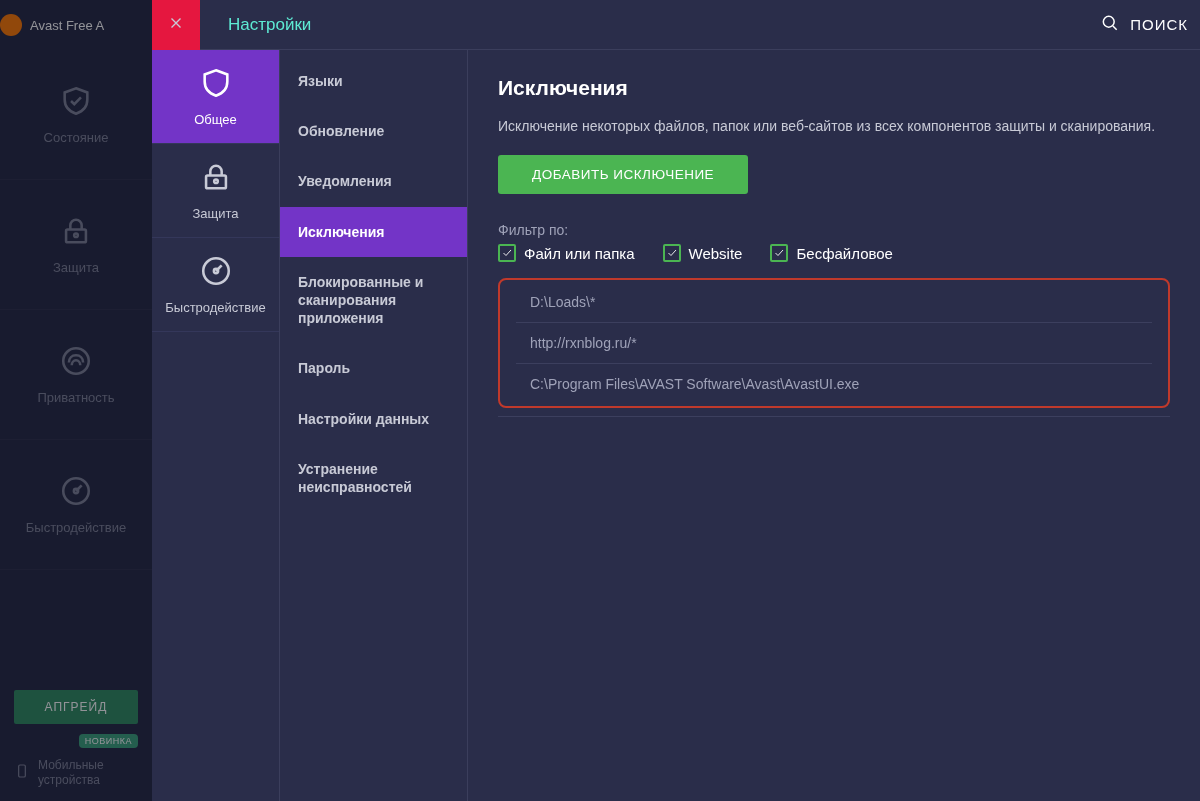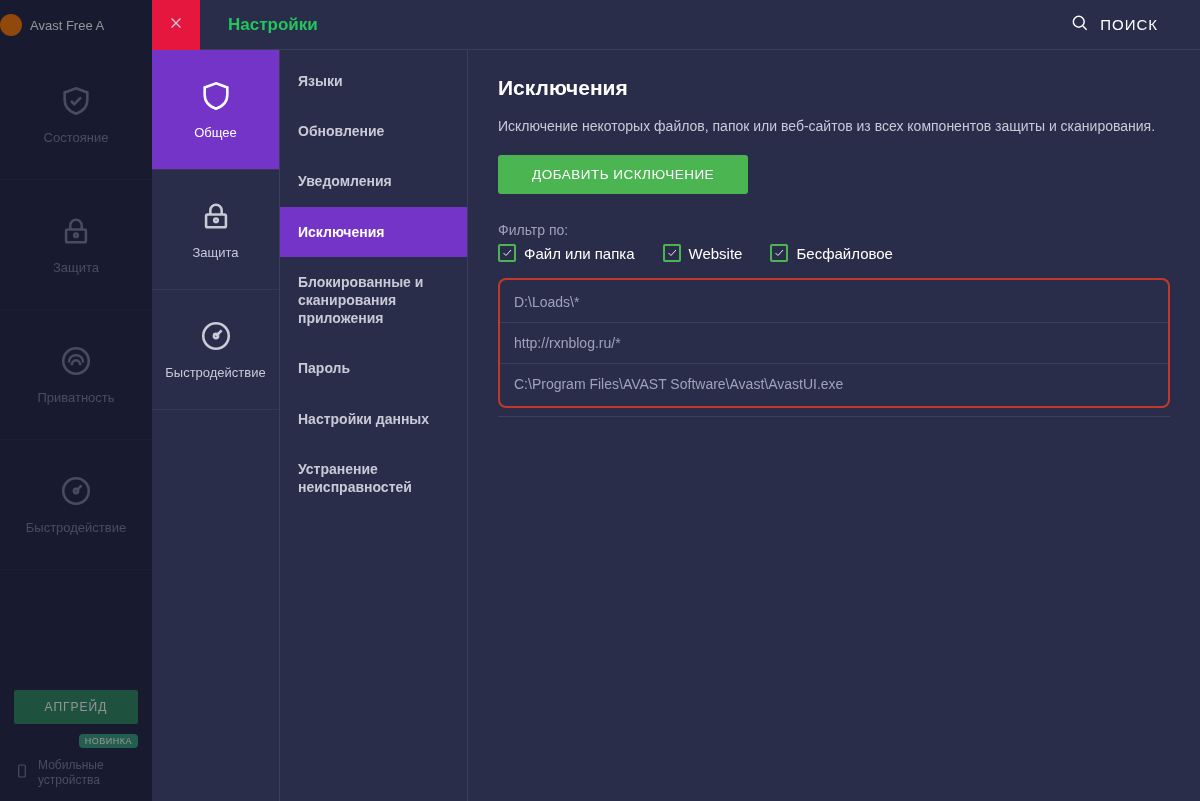--- a/index.html
+++ b/index.html
@@ -10,57 +10,57 @@
   .app { display: flex; height: 100%; }
   .mainnav { width: 152px; min-width: 152px; background: #242742; display: flex; flex-direction: column; position: relative; }
   .mainnav::after { content:""; position:absolute; inset:0; background: rgba(12,14,24,0.45); pointer-events:none; }
 
   .settings-layer { flex: 1; display: flex; flex-direction: column; background: #2a2d4a; }
   .settings-body  { flex: 1; display: flex; }
 
   
   .topbar { height: 50px; display: flex; align-items: center; background: #2a2d4a; border-bottom: 1px solid #3b3e5c; }
   .close-btn { width: 48px; height: 50px; background: #e5173f; display:flex; align-items:center; justify-content:center; cursor:pointer; }
-  .topbar-title { margin-left: 28px; font-size: 17px; color: #22c55e; flex:1;font-weight:bold; }
-  .search { display:flex; align-items:center; gap:10px; margin-right: 42px; color:#fff; font-size:15px; letter-spacing: 1px; cursor:pointer; }
+  .topbar-title { margin-left: 28px; font-size: 17px; color: #5eead4; flex:1; }
+  .search { display:flex; align-items:center; gap:10px; margin-right: 12px; color:#fff; font-size:15px; letter-spacing: 1px; cursor:pointer; }
 
   
   .mainnav .brand { height:50px; display:flex; align-items:center; gap:8px; color:#fff; font-size:13px; }
   .brand-logo { width:22px; height:22px; border-radius:50%; background:#ff7800; position:relative; display:inline-block; }
   .mainnav .item { height:130px; display:flex; flex-direction:column; align-items:center; justify-content:center; gap:12px; color:#7d8096; font-size:13px; border-bottom:1px solid rgba(255,255,255,0.04); }
   .mainnav .item .ic { width:34px; height:34px; display:flex; align-items:center; justify-content:center; }
   .mainnav .bottom { margin-top:auto; padding: 0 14px 14px; display:flex; flex-direction:column; gap:10px; }
   .upgrade { background:#2e8a5f; color:#fff; text-align:center; padding:10px 0; font-size:12px; letter-spacing:1px; border-radius:2px; cursor:pointer; }
   .badge-new { align-self:flex-end; background:#3aa07a; color:#fff; font-size:9px; padding:2px 6px; border-radius:4px; letter-spacing:0.5px; }
   .mobile { display:flex; align-items:center; gap:8px; color:#7d8096; font-size:12px; line-height:1.2; }
 
   
   .cats { width: 128px; min-width:128px; background:#2a2d4a; border-right:1px solid #3b3e5c; }
-  .cat { height:120px; display:flex; flex-direction:column; align-items:center; justify-content:center; gap:12px; color:#c8cad6; font-size:13px; cursor:pointer; border-bottom:1px solid #34375a;}
+  .cat { height:94px; display:flex; flex-direction:column; align-items:center; justify-content:center; gap:12px; color:#c8cad6; font-size:13px; cursor:pointer; border-bottom:1px solid #34375a;}
   .cat .ic { width:34px; height:34px; display:flex; align-items:center; justify-content:center; }
   .cat.active { background:#7334c7; color:#fff; }
 
   
   .subs { width: 188px; min-width:188px; background:#2a2d4a; border-right:1px solid #3b3e5c; padding-top:6px;font-weight:bold;}
   .sub { padding: 16px 18px; color:#c8cad6; font-size:14px; line-height:1.3; cursor:pointer; }
   .sub.active { background:#7334c7; color:#fff; }
 
   
   .panel { flex:1; padding: 26px 30px; overflow:auto; }
   .panel h1 { color:#fff; font-size:21px; font-weight:600; margin-bottom:16px;}
   .panel p.desc { color:#c8cad6; font-size:14px; line-height:1.5; margin-bottom:18px;}
   .add-btn { background:#4bb552; color:#fff; border:none; padding:12px 34px; font-size:13.5px; letter-spacing:0.5px; border-radius:3px; cursor:pointer; }
   .filter { margin-top:28px; }
   .filter .lab { color:#9fa2b8; font-size:14px; margin-bottom:6px; }
   .chips { display:flex; gap:28px; }
   .chip { display:flex; align-items:center; gap:8px; font-size:15px; color:#fff; cursor:pointer; }
   .cbx { width:18px; height:18px; border:2px solid #4bb552; border-radius:2px; display:flex; align-items:center; justify-content:center; }
   .cbx svg { width:12px; height:12px; }
 
-  .rules { margin-top:16px; border:2px solid #c0392b; border-radius:8px; padding:2px 0px; }
+  .rules { margin-top:16px; border:2px solid #c0392b; border-radius:8px; padding:2px 16px; }
   .rule { padding:12px 14px; color:#9fa2b8; font-size:14px; border-bottom:1px solid #3c3f5e; }
   .rule:last-child { border-bottom:none; }
   .extraline { border-bottom:1px solid #3c3f5e; margin-top:8px; }
 
   svg { stroke: currentColor; fill:none; stroke-width:1.8; }
 </style>
 </head>
 <body>
 
 <div class="app">

